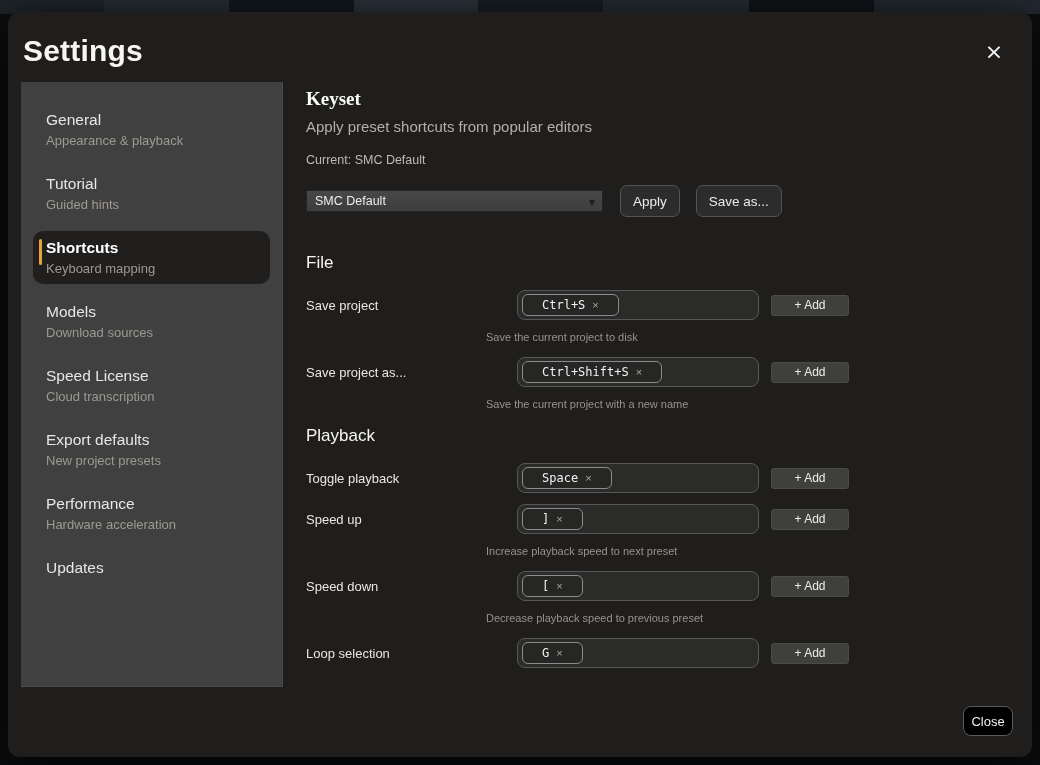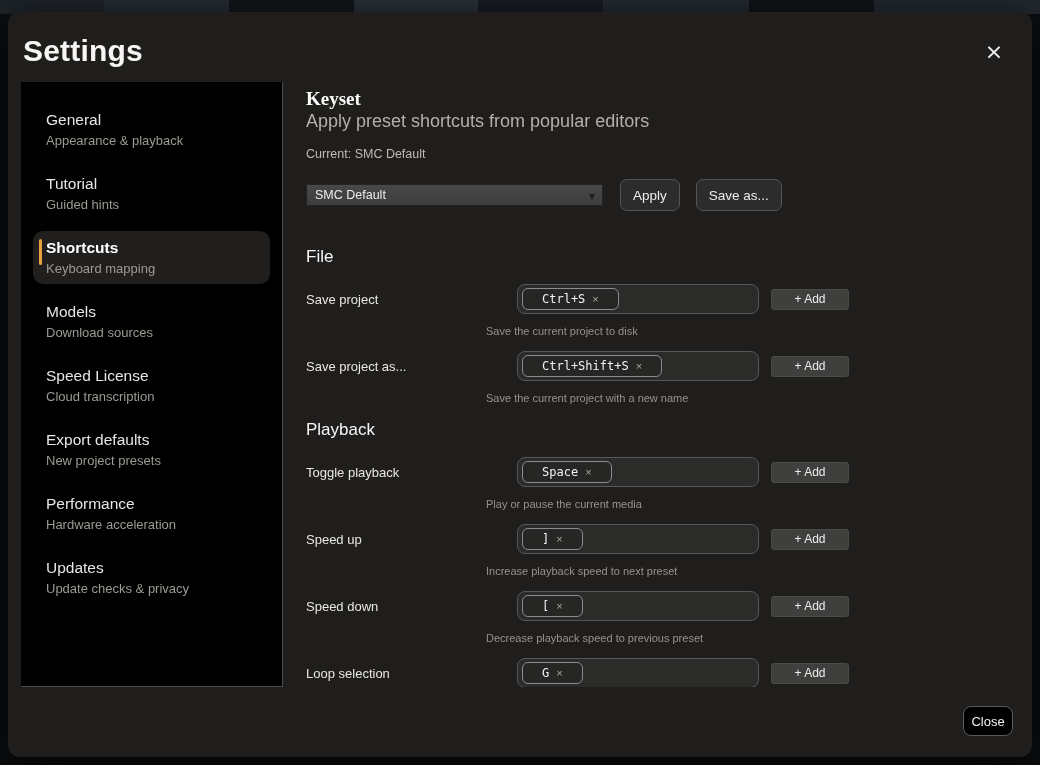--- a/index.html
+++ b/index.html
@@ -37,21 +37,21 @@
     position: absolute; right: 24px; top: 26px;
     width: 28px; height: 28px;
     background: transparent; border: none; cursor: pointer;
     color: #f2f2f2; font-size: 22px; line-height: 28px; text-align: center;
     font-family: "DejaVu Sans", sans-serif;
   }
 
   
   .sidebar {
     position: absolute; left: 13px; top: 70px; width: 262px; height: 605px;
-    background: #000000;
+    background: #404040;
     border-right: 1px solid #4b4a48;
     border-bottom: 1px solid #4b4a48;
     padding: 21px 12px 0 12px;
   }
   .sb-item {
     position: relative;
     padding: 6px 13px;
     border-radius: 10px;
     margin-bottom: 11px;
     cursor: pointer;
@@ -69,21 +69,21 @@
   .sb-item.selected .sb-title { font-weight: 700; color: #ffffff; }
   .sb-sub { font-size: 13px; line-height: 19px; color: #9d9993; }
 
   
   .content {
     position: absolute; left: 298px; top: 70px; width: 560px; height: 605px;
     overflow: hidden;
     padding-top: 4px;
   }
   .keyset-heading { font-size: 19px; line-height: 26px; font-weight: 700; color: #fafaf8; font-family: Liberation Serif, serif; }
-  .keyset-desc { font-size: 18px; line-height: 18px; color: #b3b0ab; }
+  .keyset-desc { font-size: 15px; line-height: 18px; color: #b3b0ab; margin-top: 6px; }
   .keyset-current { font-size: 12.5px; line-height: 17px; color: #bebbb6; margin-top: 16px; }
 
   .keyset-controls {
     margin-top: 16px; height: 32px;
     display: flex; align-items: center;
   }
   .preset-select {
     position: relative;
     width: 297px; height: 22px;
     background: linear-gradient(#484848, #3d3d3d);
@@ -218,21 +218,20 @@
 
   <div class="sb-item">
 
     <div class="sb-title">Performance</div>
     <div class="sb-sub">Hardware acceleration</div>
   </div>
 
   <div class="sb-item">
 
     <div class="sb-title">Updates</div>
-    <div class="sb-sub">Update checks &amp; privacy</div>
   </div>
 </nav>
 
     <div class="content">
       <div class="keyset-heading">Keyset</div>
       <div class="keyset-desc">Apply preset shortcuts from popular editors</div>
       <div class="keyset-current">Current: SMC Default</div>
 
       <div class="keyset-controls">
         <div class="preset-select">
@@ -284,21 +283,20 @@
     <div class="row-main">
       <div class="row-label">Toggle playback</div>
       <div class="shortcut-field chips">
   <span class="key-chip">
     <span class="chip-key">Space</span>
     <span class="chip-x">×</span>
   </span>
 </div>
       <button class="add-btn">+ Add</button>
     </div>
-    <div class="row-hint">Play or pause the current media</div>
   </div>
 
   <div class="shortcut-row">
     <div class="row-main">
       <div class="row-label">Speed up</div>
       <div class="shortcut-field chips">
   <span class="key-chip">
     <span class="chip-key">]</span>
     <span class="chip-x">×</span>
   </span>

